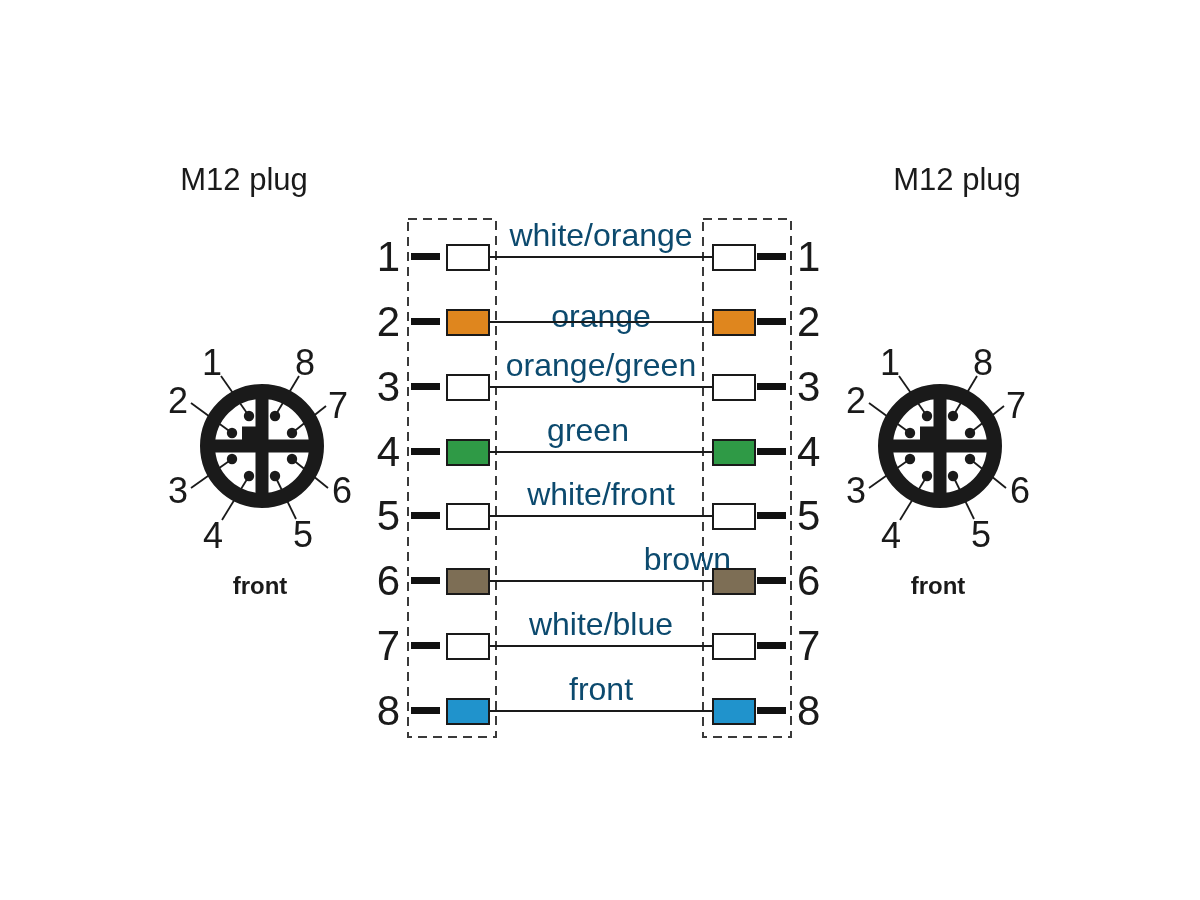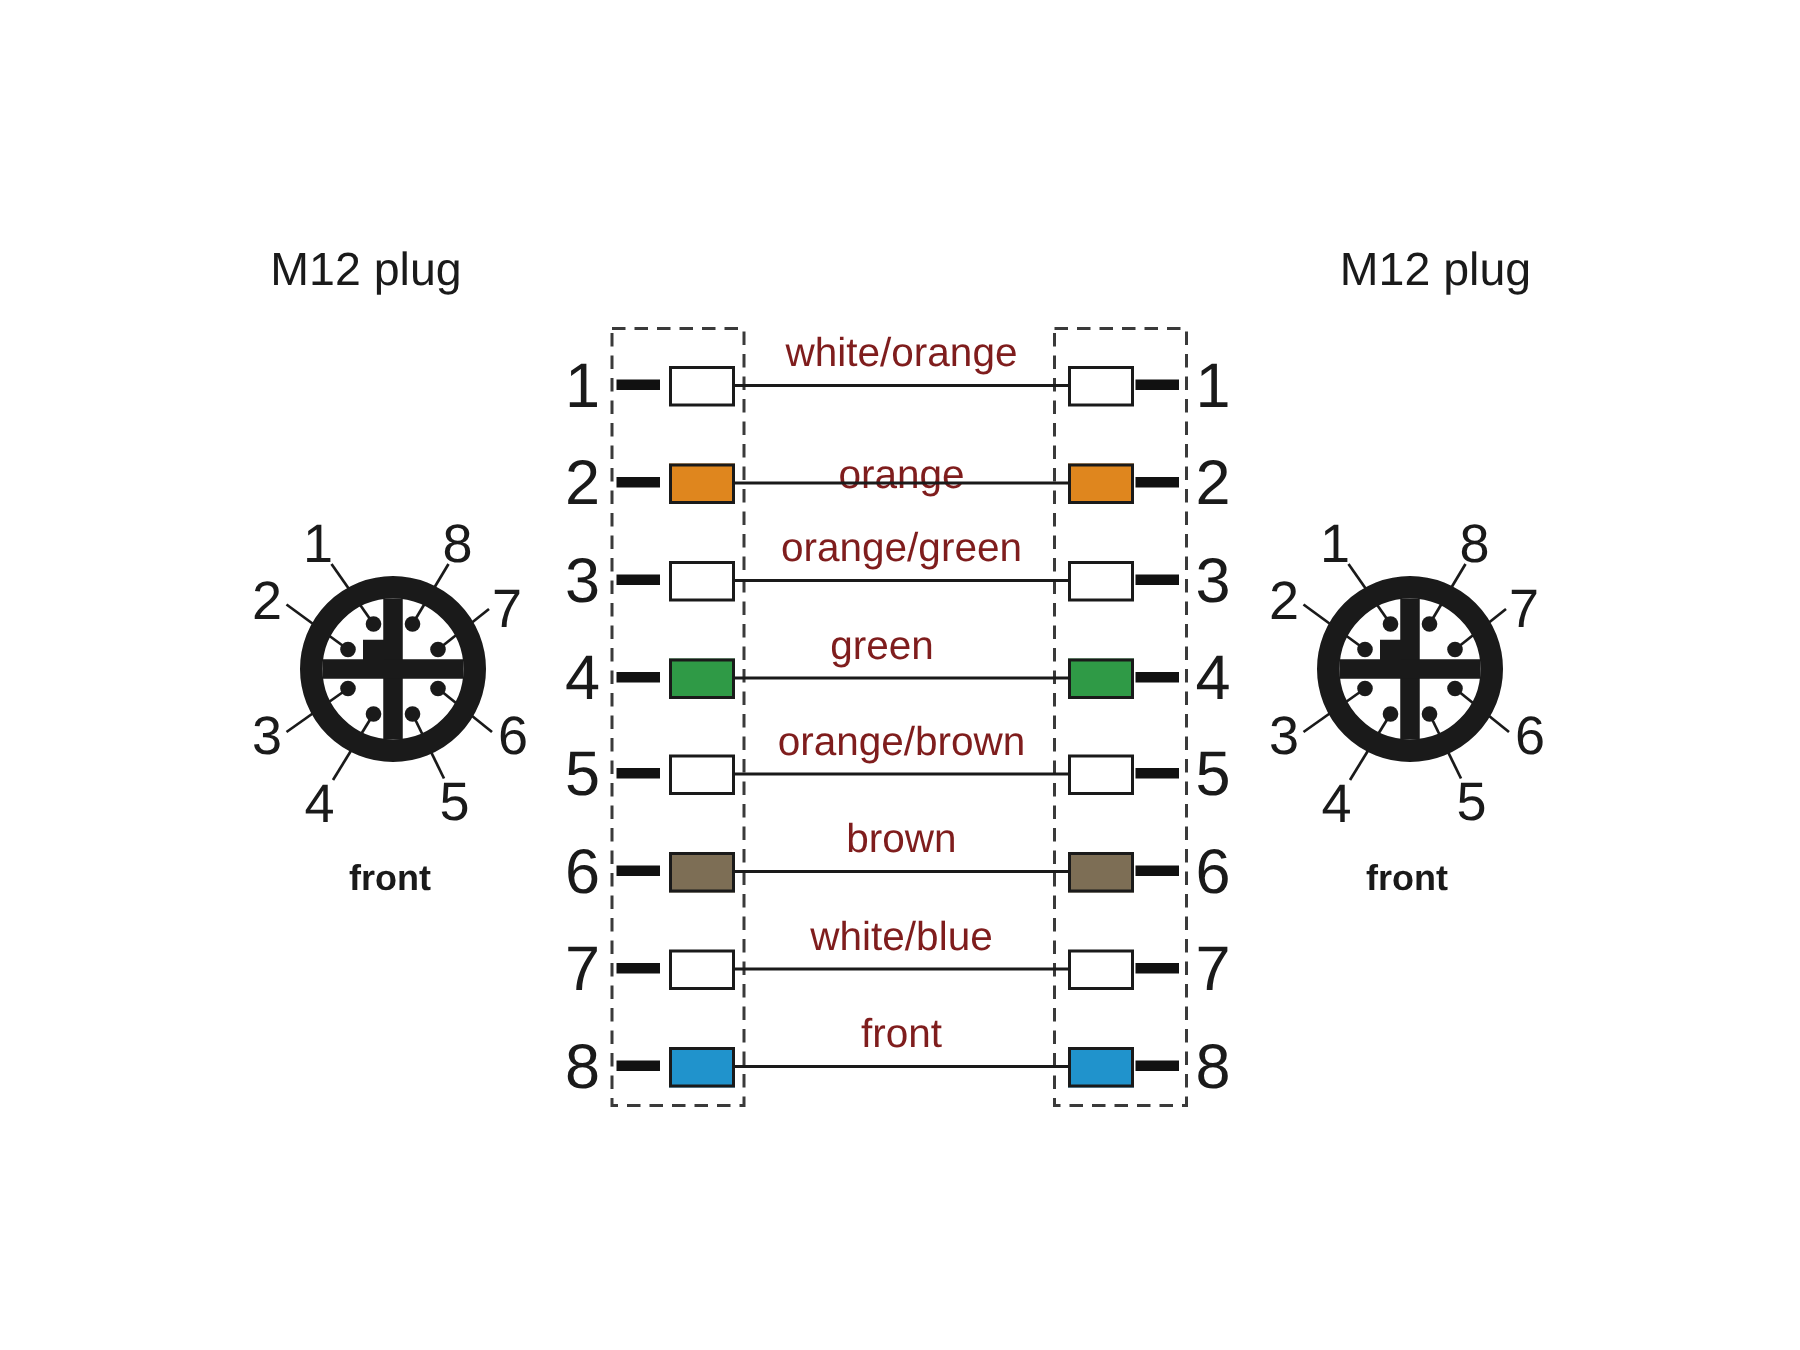--- a/index.html
+++ b/index.html
@@ -42,24 +42,24 @@
   .wire-line  { height: 2px; background: #1a1a1a; }
   .wire-box {
     width: 44px; height: 27px;
     border: 2px solid #1a1a1a;
     box-sizing: border-box;
     background: #ffffff;
   }
   .wire-label {
     width: 260px;
     text-align: center;
-    font-size: 27px;
+    font-size: 32px;
     line-height: 30px;
     height: 30px;
-    color: #7f1d1d;
+    color: #0c4a6e;
     white-space: nowrap;
   }
   svg#overlay { position: absolute; left: 0; top: 0; }
   svg text.pin-label {
     font-family: "Liberation Sans", "DejaVu Sans", sans-serif;
     font-size: 36px;
     fill: #1a1a1a;
   }
 </style>
 </head>
@@ -160,29 +160,29 @@
       <div class="abs wire-stub" style="left: 411px; top: 448px;"></div>
       <div class="abs wire-box" style="left: 446px; top: 439px; background: rgb(47, 154, 70);"></div>
       <div class="abs wire-label" style="left: 458px; top: 415px;">green</div>
       <div class="abs wire-line" style="left: 490px; top: 451px; width: 222px;"></div>
       <div class="abs wire-box" style="left: 712px; top: 439px; background: rgb(47, 154, 70);"></div>
       <div class="abs wire-stub" style="left: 757px; top: 448px;"></div>
       <div class="abs pin-number right" style="left: 797px; top: 430px;">4</div>
       <div class="abs pin-number left" style="left: 340px; top: 494px;">5</div>
       <div class="abs wire-stub" style="left: 411px; top: 512px;"></div>
       <div class="abs wire-box" style="left: 446px; top: 503px; background: rgb(255, 255, 255);"></div>
-      <div class="abs wire-label" style="left: 471px; top: 479px;">orange/brown</div>
+      <div class="abs wire-label" style="left: 471px; top: 479px;">white/front</div>
       <div class="abs wire-line" style="left: 490px; top: 515px; width: 222px;"></div>
       <div class="abs wire-box" style="left: 712px; top: 503px; background: rgb(255, 255, 255);"></div>
       <div class="abs wire-stub" style="left: 757px; top: 512px;"></div>
       <div class="abs pin-number right" style="left: 797px; top: 494px;">5</div>
       <div class="abs pin-number left" style="left: 340px; top: 559px;">6</div>
       <div class="abs wire-stub" style="left: 411px; top: 577px;"></div>
       <div class="abs wire-box" style="left: 446px; top: 568px; background: rgb(125, 110, 85);"></div>
-      <div class="abs wire-label" style="left: 471px; top: 544px;">brown</div>
+      <div class="abs wire-label" style="left: 471px; top: 544px; text-align: right;">brown</div>
       <div class="abs wire-line" style="left: 490px; top: 580px; width: 222px;"></div>
       <div class="abs wire-box" style="left: 712px; top: 568px; background: rgb(125, 110, 85);"></div>
       <div class="abs wire-stub" style="left: 757px; top: 577px;"></div>
       <div class="abs pin-number right" style="left: 797px; top: 559px;">6</div>
       <div class="abs pin-number left" style="left: 340px; top: 624px;">7</div>
       <div class="abs wire-stub" style="left: 411px; top: 642px;"></div>
       <div class="abs wire-box" style="left: 446px; top: 633px; background: rgb(255, 255, 255);"></div>
       <div class="abs wire-label" style="left: 471px; top: 609px;">white/blue</div>
       <div class="abs wire-line" style="left: 490px; top: 645px; width: 222px;"></div>
       <div class="abs wire-box" style="left: 712px; top: 633px; background: rgb(255, 255, 255);"></div>

